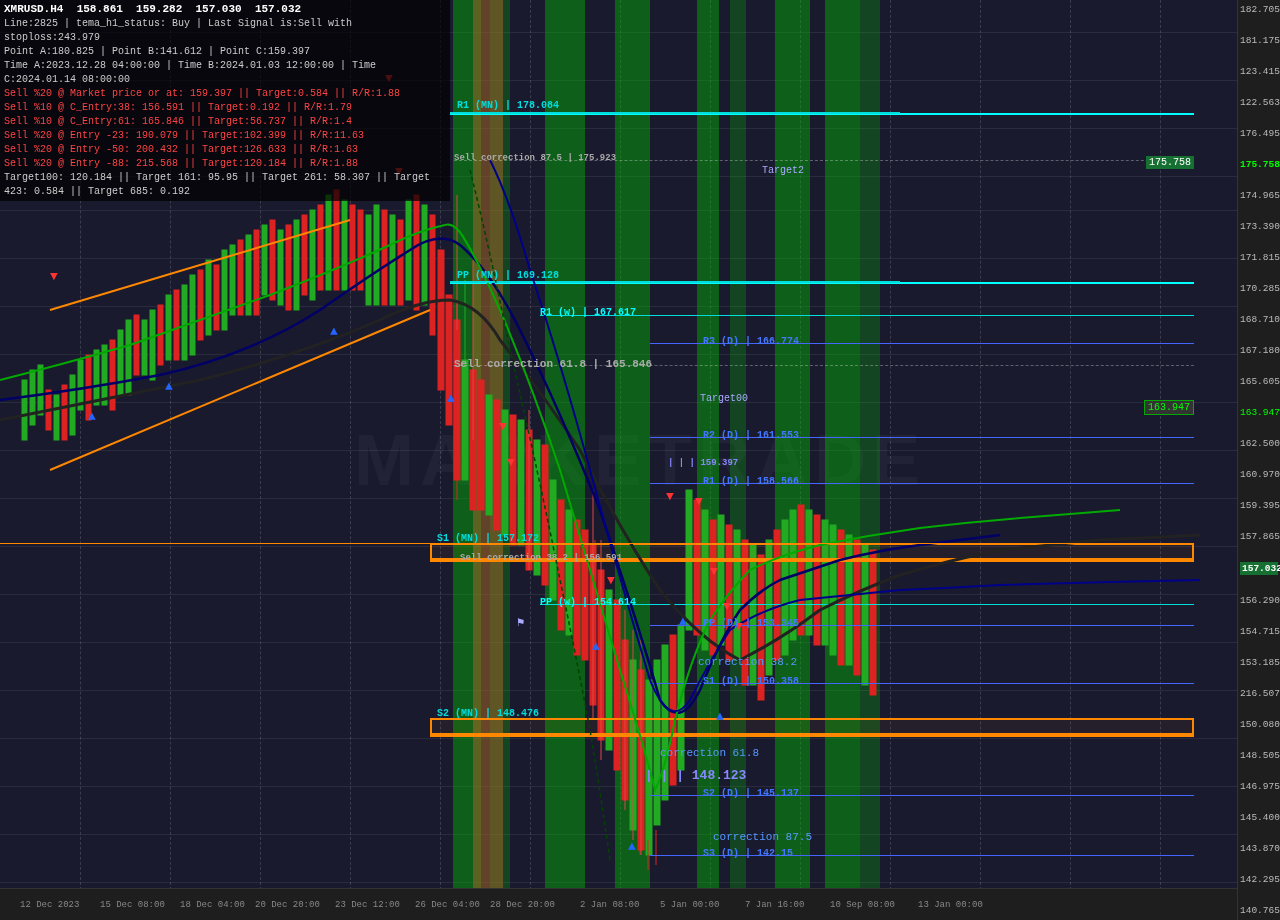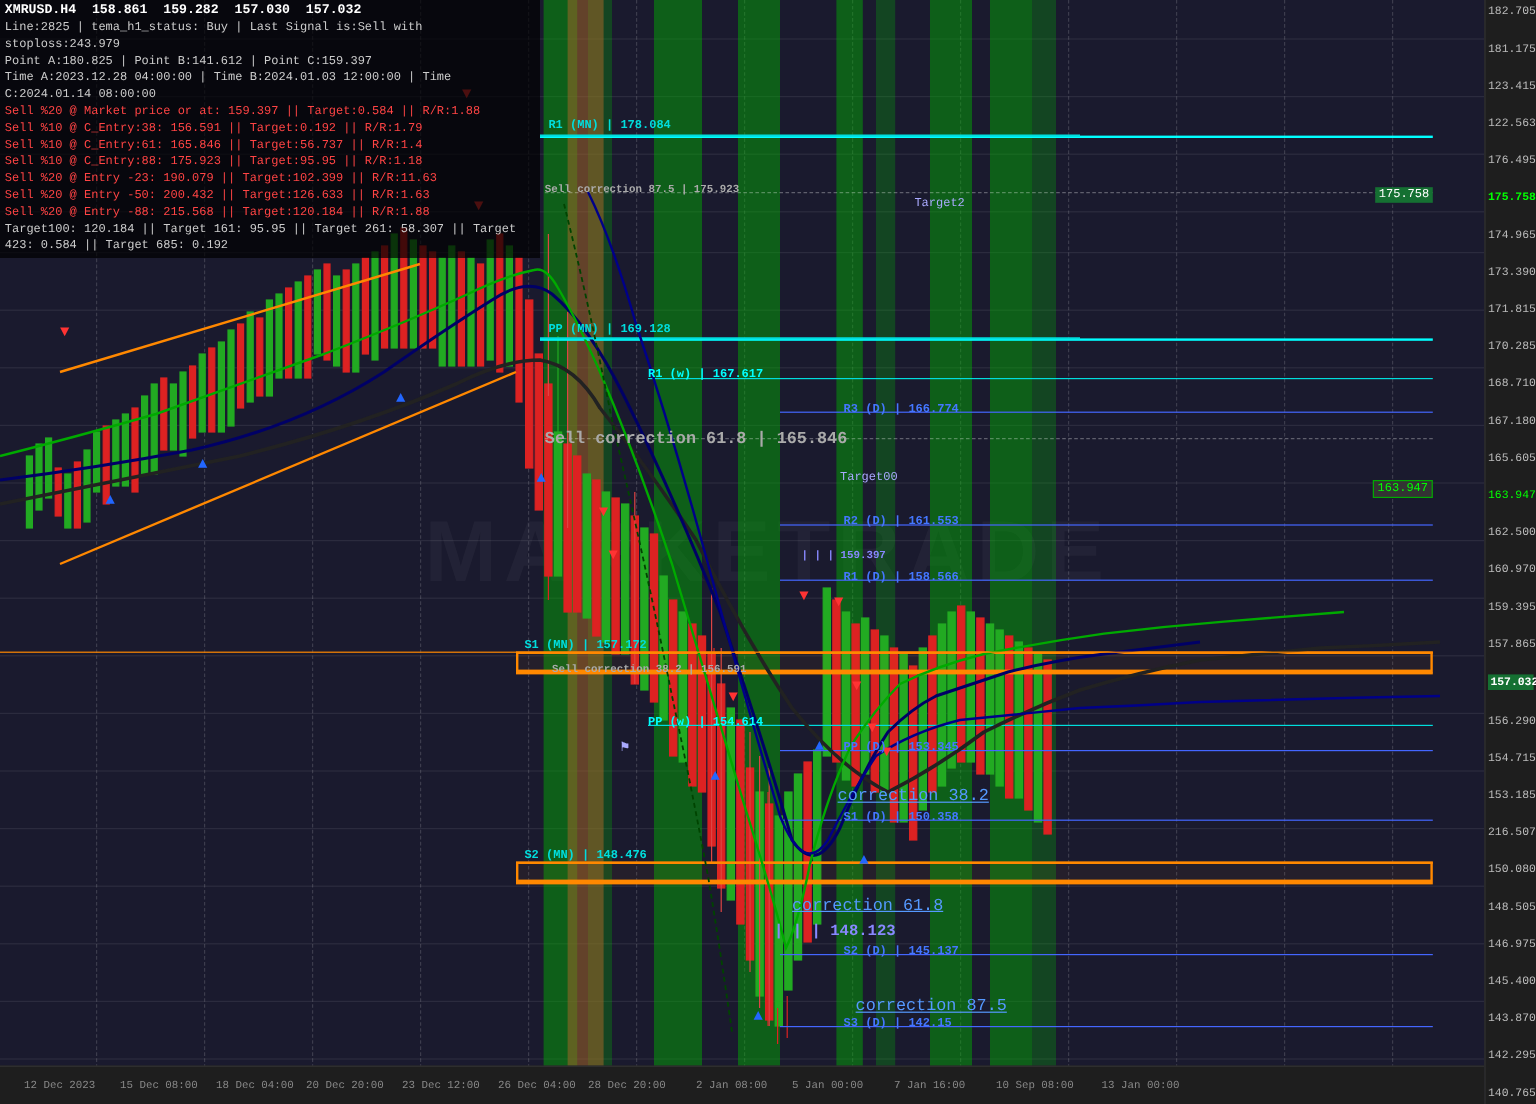--- a/index.html
+++ b/index.html
@@ -195,25 +195,24 @@
       color: rgba(255,255,255,0.04);
       letter-spacing: 6px;
       z-index: 0;
       white-space: nowrap;
       font-family: Arial, sans-serif;
     }
 
     
     .correction-label {
       position: absolute;
-      font-size: 14px;
+      font-size: 11px;
       color: #5599ff;
       z-index: 8;
       white-space: nowrap;
-      text-decoration: underline;
     }
 
     
     #current-price-bar {
       position: absolute;
       left: 0;
       right: 43px;
       height: 1px;
       background: #ff8800;
       z-index: 10;
@@ -242,21 +241,20 @@
         <span>159.282</span>&nbsp;
         <span>157.030</span>&nbsp;
         <span>157.032</span>
       </div>
       <div>Line:2825 | tema_h1_status: Buy | Last Signal is:Sell with stoploss:243.979</div>
       <div>Point A:180.825 | Point B:141.612 | Point C:159.397</div>
       <div>Time A:2023.12.28 04:00:00 | Time B:2024.01.03 12:00:00 | Time C:2024.01.14 08:00:00</div>
       <div class="sell">Sell %20 @ Market price or at: 159.397 || Target:0.584 || R/R:1.88</div>
       <div class="sell">Sell %10 @ C_Entry:38: 156.591 || Target:0.192 || R/R:1.79</div>
       <div class="sell">Sell %10 @ C_Entry:61: 165.846 || Target:56.737 || R/R:1.4</div>
-      <div class="sell">Sell %10 @ C_Entry:88: 175.923 || Target:95.95 || R/R:1.18</div>
       <div class="sell">Sell %20 @ Entry -23: 190.079 || Target:102.399 || R/R:11.63</div>
       <div class="sell">Sell %20 @ Entry -50: 200.432 || Target:126.633 || R/R:1.63</div>
       <div class="sell">Sell %20 @ Entry -88: 215.568 || Target:120.184 || R/R:1.88</div>
       <div>Target100: 120.184 || Target 161: 95.95 || Target 261: 58.307 || Target 423: 0.584 || Target 685: 0.192</div>
     </div>
 
     <div class="grid-h" style="top:32px"></div>
     <div class="grid-h" style="top:80px"></div>
     <div class="grid-h" style="top:128px"></div>
     <div class="grid-h" style="top:176px"></div>
@@ -310,21 +308,21 @@
 
     <div class="target-label" style="top:165px; left:762px;">Target2</div>
 
     <div class="h-line cyan" style="top:282px; left:450px;"></div>
     <div class="level-label" style="top:270px; left:457px; color:#00dddd;">PP (MN) | 169.128</div>
 
     <div class="h-line cyan-thin" style="top:315px; left:540px;"></div>
     <div class="level-label" style="top:307px; left:540px; color:#00ffff;">R1 (w) | 167.617</div>
 
     <div class="h-line dashed-white" style="top:365px; left:454px;"></div>
-    <div class="level-label" style="top:358px; left:454px; color:#aaa; font-size:14px;">Sell correction 61.8 | 165.846</div>
+    <div class="level-label" style="top:358px; left:454px; color:#aaa; font-size:11px;">Sell correction 61.8 | 165.846</div>
 
     <div class="h-line" style="top:343px; left:650px; background:#4466ff; height:1px;"></div>
     <div class="level-label" style="top:336px; left:703px; color:#4477ff;">R3 (D) | 166.774</div>
 
     <div class="target-label" style="top:393px; left:700px;">Target00</div>
 
     <div class="h-line" style="top:437px; left:650px; background:#4466ff; height:1px;"></div>
     <div class="level-label" style="top:430px; left:703px; color:#4477ff;">R2 (D) | 161.553</div>
 
     <div class="level-label" style="top:458px; left:668px; color:#8888ff; font-size:9px;">| | | 159.397</div>

